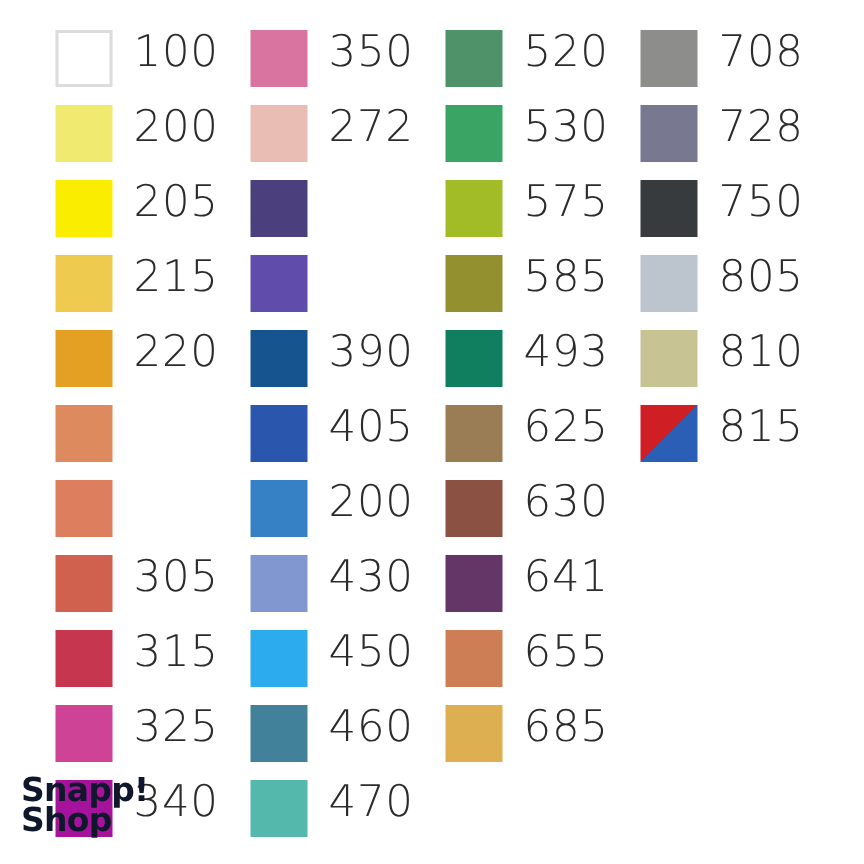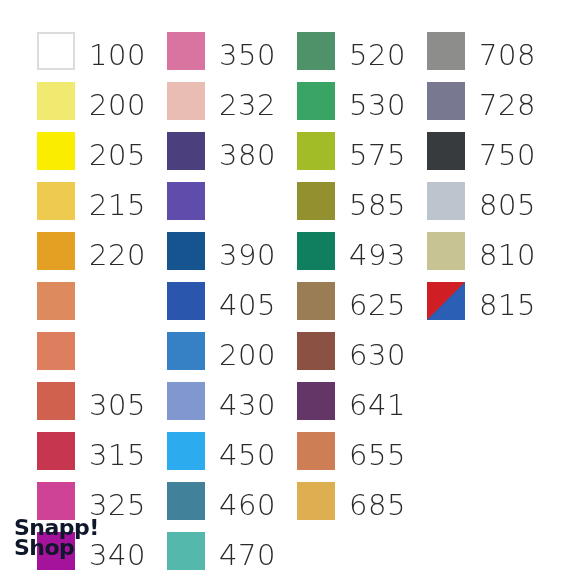--- a/index.html
+++ b/index.html
@@ -32,21 +32,21 @@
   .color-column {
     width: 130px;
     display: flex;
     flex-direction: column;
   }
 
   .swatch-row {
     height: 50px;
     display: flex;
     flex-direction: row;
-    align-items: flex-end;
+    align-items: flex-start;
   }
 
   .swatch {
     width: 38px;
     height: 38px;
     flex: 0 0 38px;
     box-sizing: border-box;
   }
 
   .swatch.bordered {
@@ -129,25 +129,24 @@
         <div class="swatch-label">340</div>
       </div>
     </div>
     <div class="color-column">
       <div class="swatch-row">
         <div class="swatch" style="background: rgb(217, 115, 159);"></div>
         <div class="swatch-label">350</div>
       </div>
       <div class="swatch-row">
         <div class="swatch" style="background: rgb(233, 189, 180);"></div>
-        <div class="swatch-label">232</div>
+        <div class="swatch-label">272</div>
       </div>
       <div class="swatch-row">
         <div class="swatch" style="background: rgb(75, 63, 125);"></div>
-        <div class="swatch-label">380</div>
       </div>
       <div class="swatch-row">
         <div class="swatch" style="background: rgb(96, 76, 171);"></div>
       </div>
       <div class="swatch-row">
         <div class="swatch" style="background: rgb(22, 84, 143);"></div>
         <div class="swatch-label">390</div>
       </div>
       <div class="swatch-row">
         <div class="swatch" style="background: rgb(43, 86, 173);"></div>

